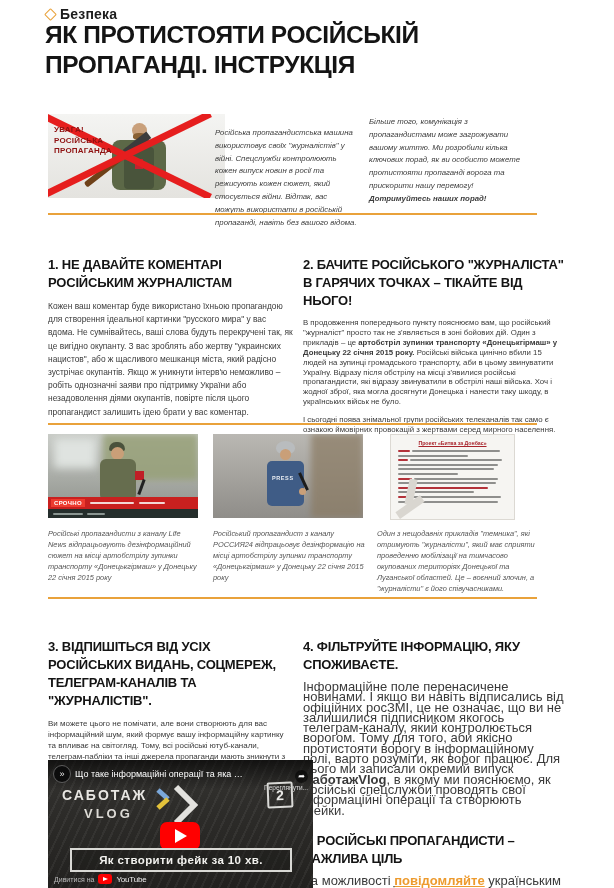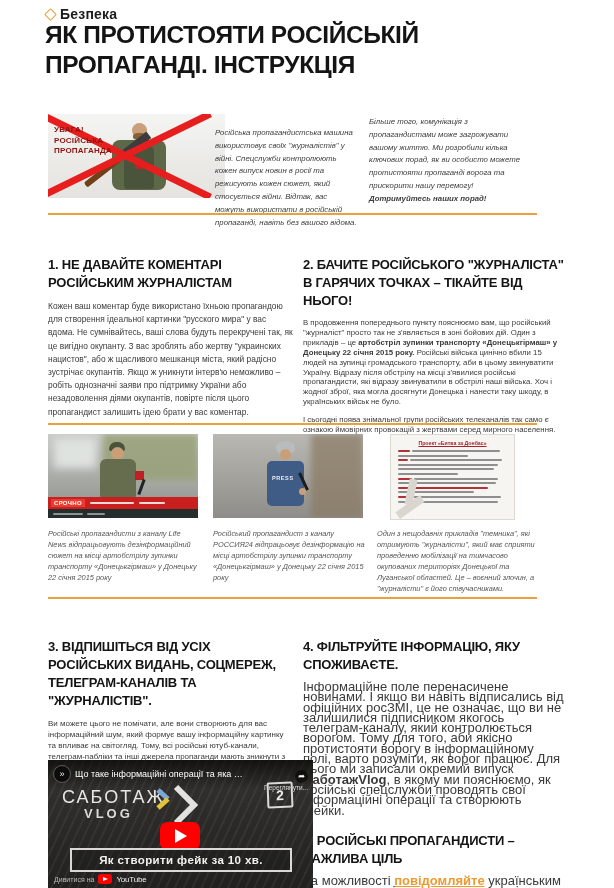--- a/index.html
+++ b/index.html
@@ -78,21 +78,21 @@
   
   .video{left:48px;top:760px;width:265px;height:128px;background:
     repeating-linear-gradient(115deg, rgba(255,255,255,.05) 0 2px, rgba(0,0,0,0) 2px 8px),
     linear-gradient(180deg,#343330,#22211f);overflow:hidden;cursor:pointer;}
   .vtop{left:0;top:0;right:0;height:30px;background:linear-gradient(180deg,rgba(0,0,0,.65),rgba(0,0,0,0));}
   .avatar{left:5px;top:5px;width:16px;height:16px;border-radius:50%;background:#0c0c0c;border:1px solid #5c5c5c;color:#eee;font-size:9px;line-height:16px;text-align:center;cursor:pointer;}
   .vtitle{left:27px;top:9px;width:168px;font-size:9px;color:#fff;white-space:nowrap;overflow:hidden;text-overflow:ellipsis;cursor:pointer;}
   .wlater{right:5px;top:5px;text-align:right;color:#ddd;cursor:pointer;}
   .wl-icon{display:inline-block;width:13px;height:13px;border-radius:50%;background:rgba(0,0,0,.55);color:#fff;font-size:8px;line-height:13px;text-align:center;}
   .wl-text{font-size:6.5px;margin-top:1px;}
-  .stencil1{left:14px;top:27px;font-size:18px;font-weight:400;letter-spacing:2px;color:#e8e6e2;text-align:right;}
+  .stencil1{left:14px;top:27px;font-size:14px;font-weight:700;letter-spacing:2px;color:#e8e6e2;text-align:right;}
   .stencil2{left:36px;top:46px;font-size:13px;font-weight:800;letter-spacing:3px;color:#dddbd6;}
   .flagchev{left:108px;top:28px;}
   .bigchev{left:124px;top:24px;}
   .ch2{right:20px;top:22px;width:22px;height:22px;border:2.5px solid #d9d9d6;border-radius:2px;color:#e9e9e6;font-size:14px;font-weight:800;line-height:22px;text-align:center;transform:rotate(-2deg);}
   .play{left:112px;top:62px;width:40px;height:28px;background:#ff0000;border-radius:7px;cursor:pointer;}
   .play::after{content:"";position:absolute;left:15px;top:7px;border-left:12px solid #fff;border-top:7px solid transparent;border-bottom:7px solid transparent;}
   .vframe{left:22px;top:88px;width:218px;border:2px solid #d8d8d4;background:rgba(25,25,23,.35);color:#f2f1ee;font-size:11.5px;font-weight:700;letter-spacing:.4px;text-align:center;padding:4px 0;}
   .wmark{left:6px;top:114px;display:flex;align-items:center;gap:4px;cursor:pointer;}
   .wm-pre{font-size:7px;color:#bbb;}
   .ytbadge{position:relative;width:14px;height:10px;background:#f00;border-radius:3px;}

